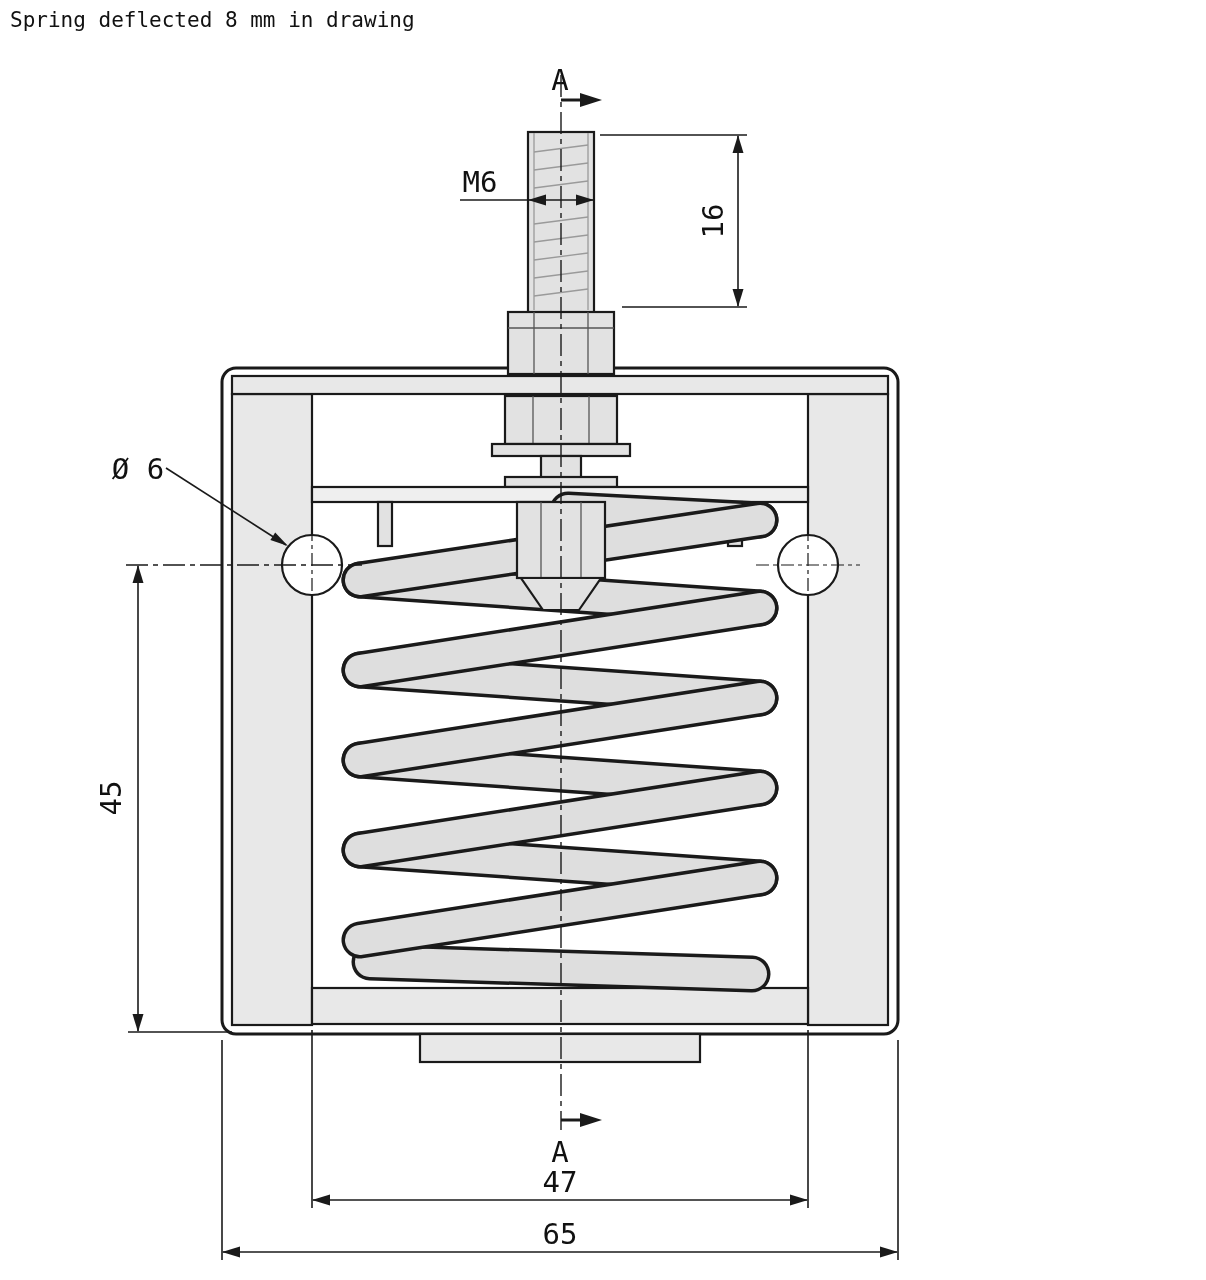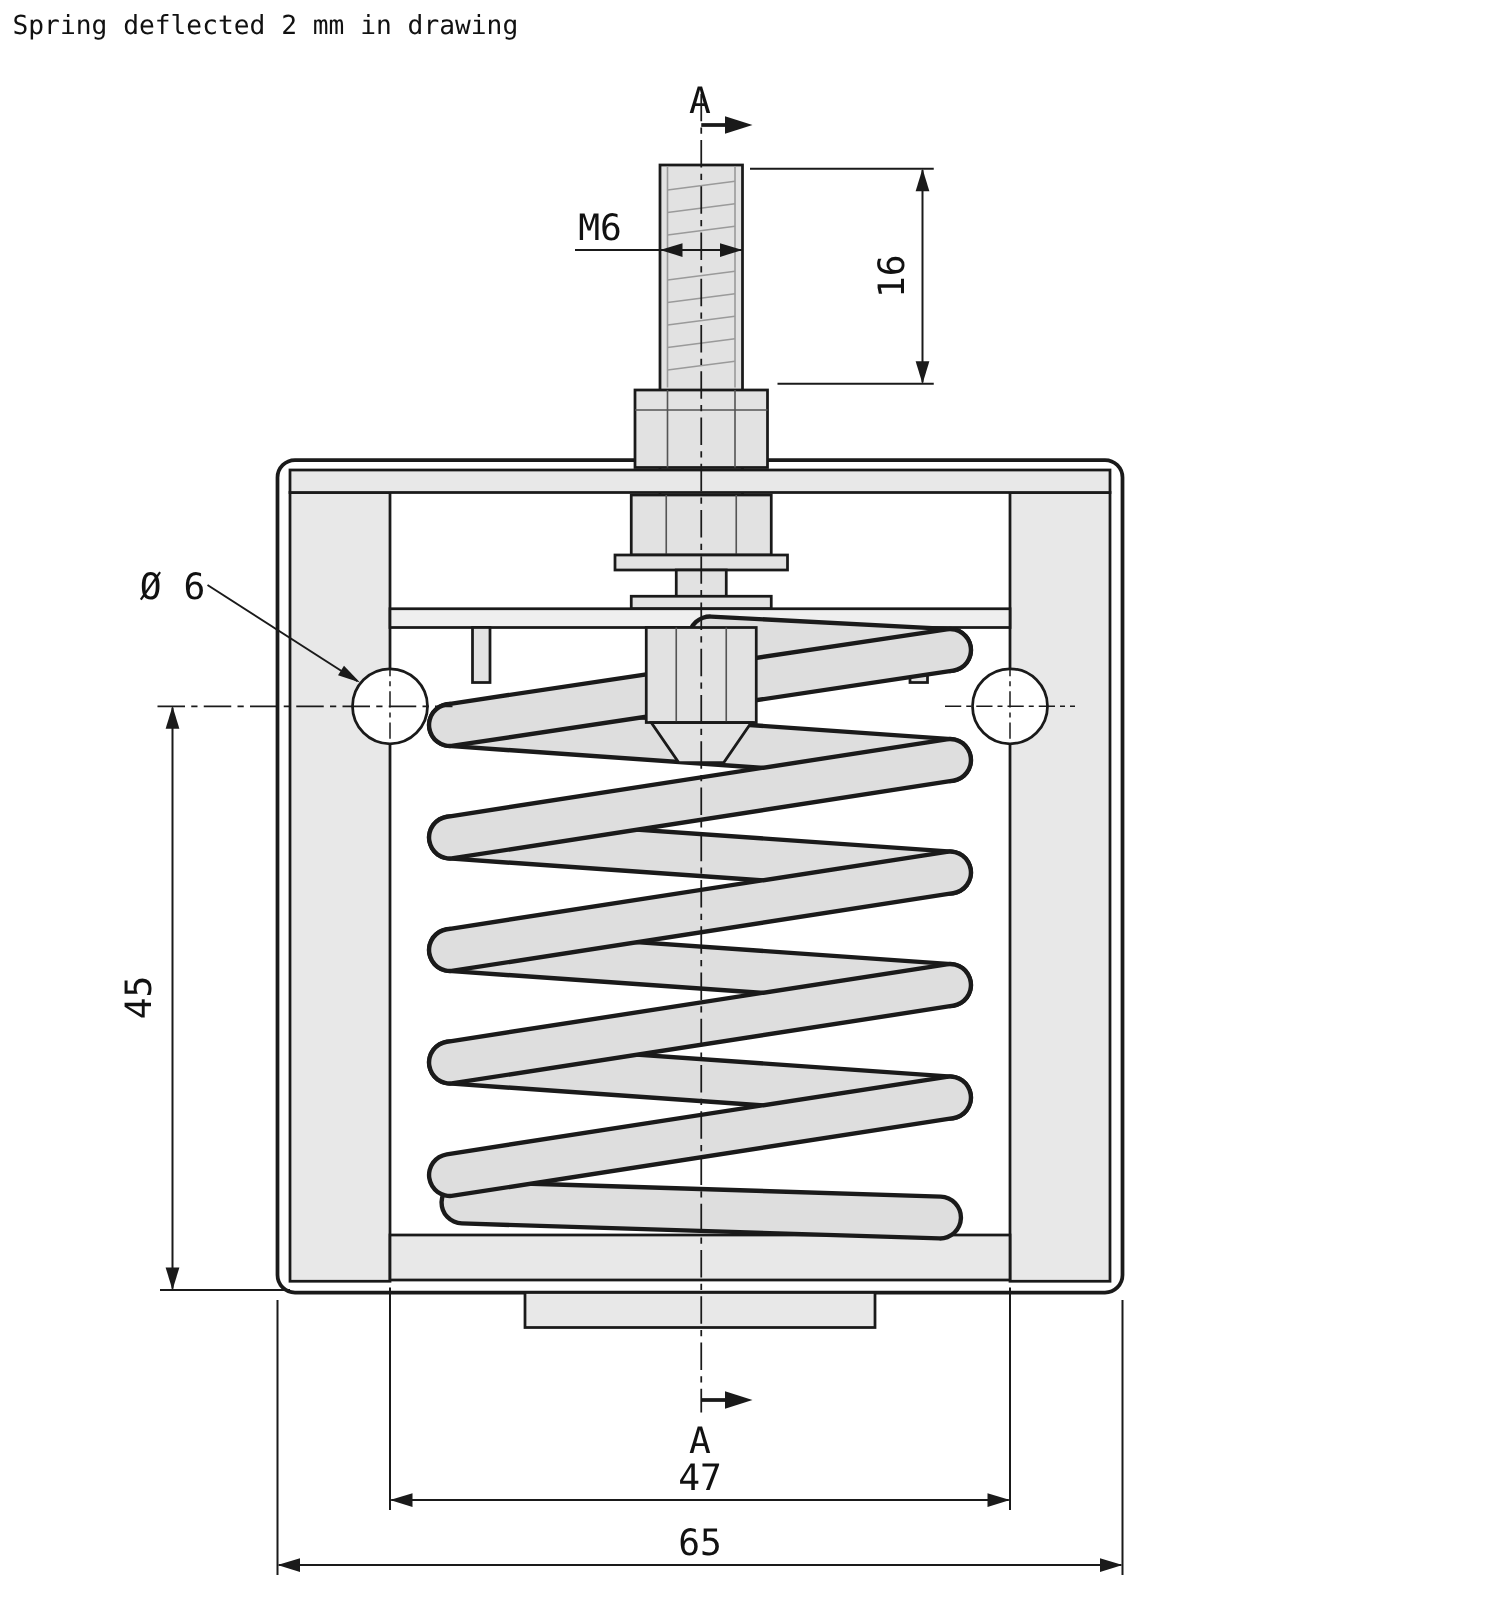--- a/index.html
+++ b/index.html
@@ -36,21 +36,21 @@
   .coil-out{stroke:#1a1a1a;stroke-width:37;stroke-linecap:round;}
   .coil-in{stroke:#dedede;stroke-width:30;stroke-linecap:round;}
   .fillA{fill:#e8e8e8;}
   .fillB{fill:#e2e2e2;}
   .fillC{fill:#efefef;}
 </style>
 </head>
 <body>
 
 <div class="page">
-  <div class="drawing-title">Spring deflected 2 mm in drawing</div>
+  <div class="drawing-title">Spring deflected 8 mm in drawing</div>
 
   <svg width="1206" height="1280" viewBox="0 0 1206 1280">
 
     <g>
       <rect x="528" y="132" width="66" height="266" class="fillB edge"></rect>
       <line x1="534" y1="133" x2="534" y2="310" class="thread"></line>
       <line x1="588" y1="133" x2="588" y2="310" class="thread"></line>
       <line x1="534" y1="152" x2="588" y2="145" class="thread"></line>
       <line x1="534" y1="170" x2="588" y2="163" class="thread"></line>
       <line x1="534" y1="188" x2="588" y2="181" class="thread"></line>

